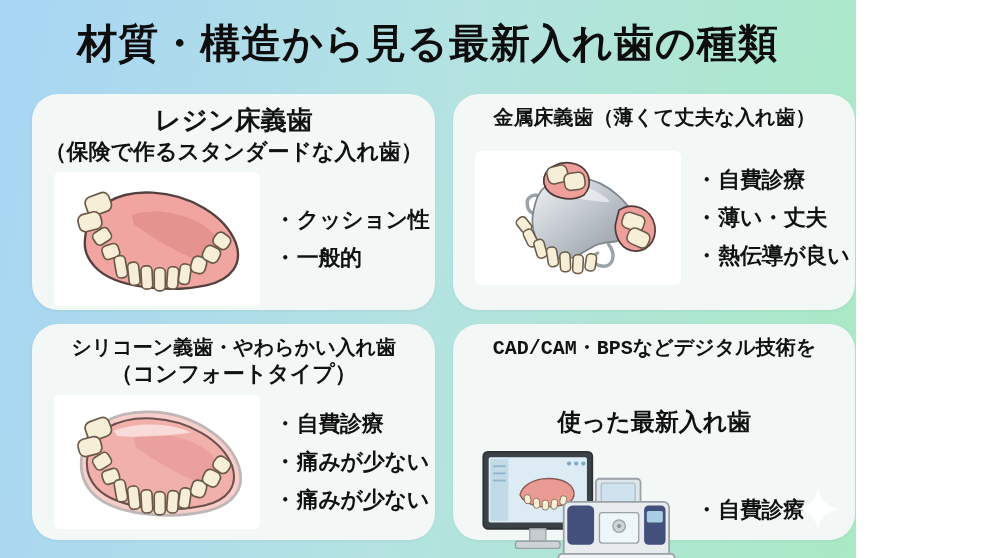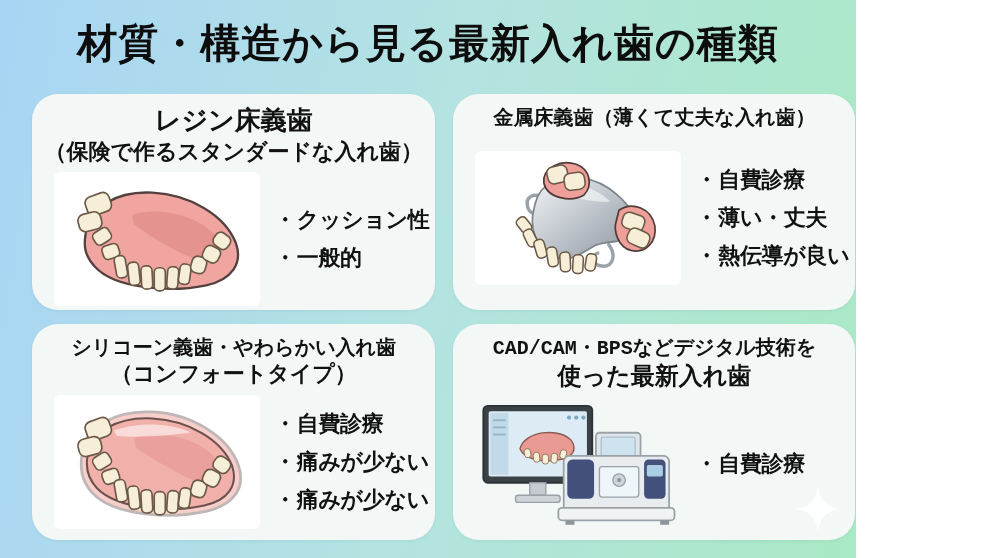--- a/index.html
+++ b/index.html
@@ -18,21 +18,21 @@
   }
   .card {
     height:216px; background:#f3f8f7; border-radius:26px;
     display:flex; flex-direction:column; box-shadow:0 1px 3px rgba(40,80,80,0.08);
   }
   .card-title { padding:12px 8px 0 8px; text-align:center; font-weight:800; line-height:1.3; }
   .t1 { font-size:20px; }
   .t2 { font-size:22px; }
   .t2:empty { display:none; }
   .card--resin .t1 { font-size:26px; }
-  .card--digital .t2 { font-size:24px; }
+  .card--digital .t2 { font-size:24px;margin-top:46px; }
   .card-body { flex:1; display:flex; align-items:center; padding:4px 6px 10px 22px; gap:14px; }
   .illus {
     width:206px; height:134px; background:#ffffff; border-radius:6px;
     flex:0 0 auto; display:flex; align-items:center; justify-content:center;
   }
   .card--digital .illus { background:transparent; }
   .bullets { list-style:none; margin:0; padding:0; font-size:22px; font-weight:800; }
   .bullets li { margin:8px 0; white-space:nowrap; letter-spacing:-0.3px; }
   .mk { margin-right:1px; }
   .sparkle { position:absolute; right:15px; bottom:26px; width:46px; height:46px; z-index:2; }

